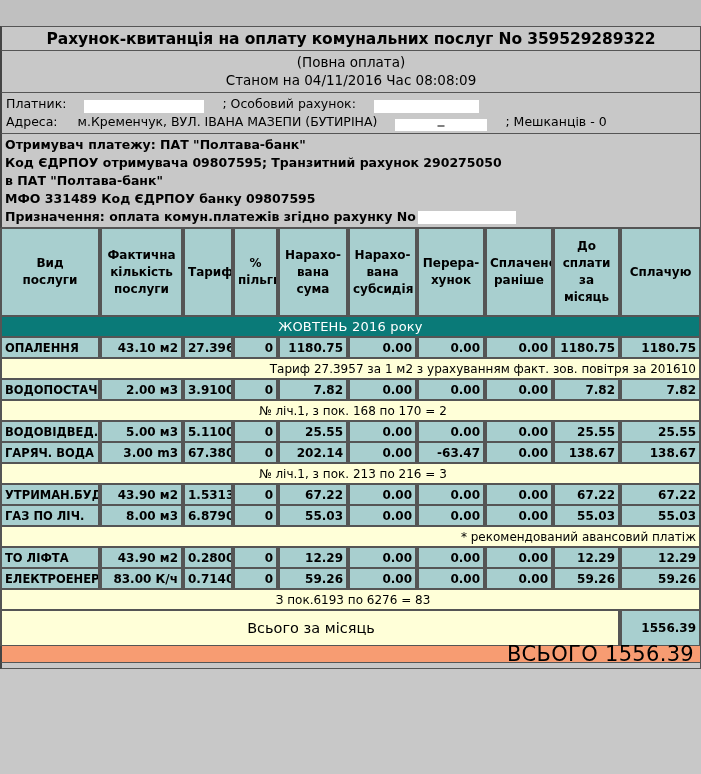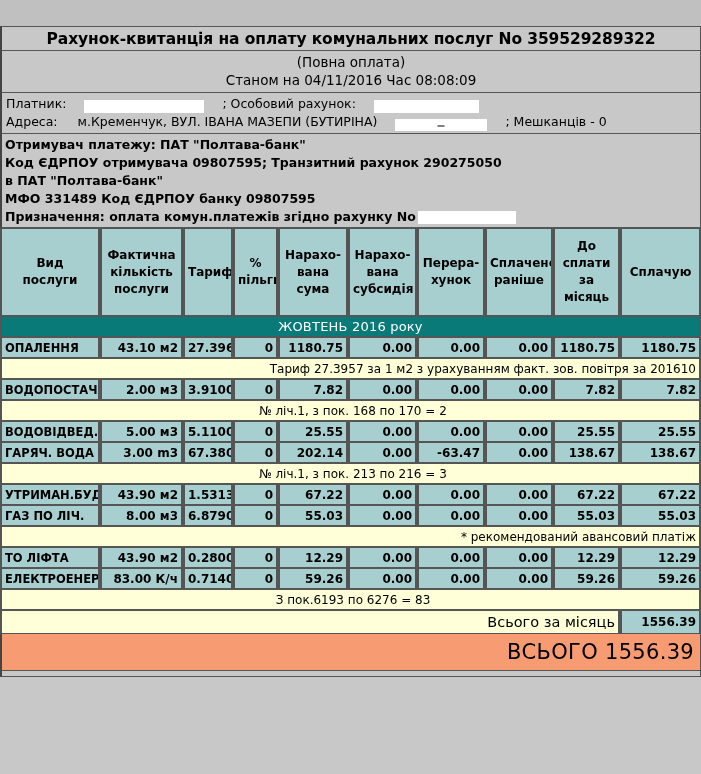--- a/index.html
+++ b/index.html
@@ -180,43 +180,43 @@
     border-left-width: 2px;
     border-right-width: 2px;
     padding-left: 5px;
   }
   tr.note-row.center td { text-align: center; padding-left: 8px; }
 
   tr.total-row td.total-label {
     background: #ffffd8;
     font-weight: normal;
     font-size: 14.5px;
-    text-align: right;
-    height: 24px;
+    text-align: center;
+    height: 36px;
     padding-left: 5px;
     border-left-width: 2px;
     border-right-width: 2px;
   }
   tr.total-row td.total-value {
     background: #a8cfcf;
     font-weight: bold;
     text-align: right;
     font-size: 12px;
     height: 24px;
     border-left-width: 2px;
     border-right-width: 2px;
   }
 
   .grand-bar {
     background: #f79c72;
     border: 1px solid #555;
     border-top: none;
     border-left: 2px solid #444;
     box-sizing: border-box;
-    height: 37px;
+    height: 17px;
     display: flex;
     align-items: center;
     justify-content: flex-end;
     padding-right: 6px;
   }
   .grand-bar .grand-text {
     font-size: 21px;
     letter-spacing: 0.3px;
     white-space: nowrap;
   }

